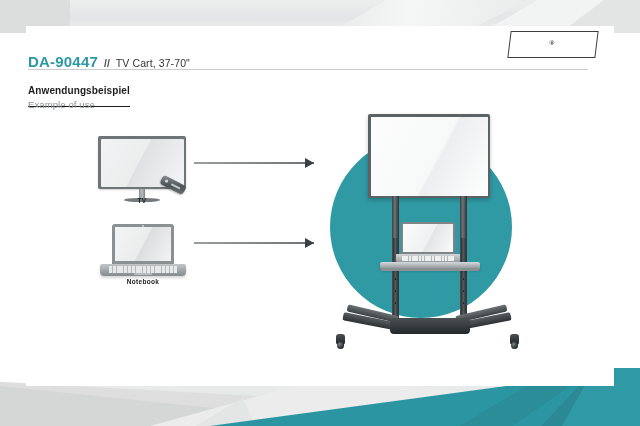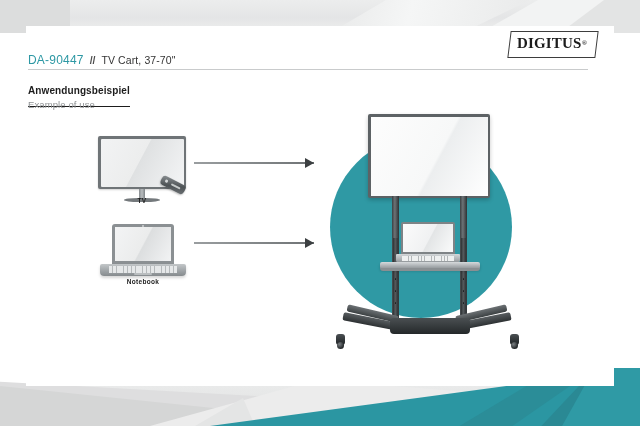--- a/index.html
+++ b/index.html
@@ -56,21 +56,21 @@
     transform:skewX(-7deg);}
   .logo-text{position:absolute;left:0;top:0;width:86px;height:25px;
     display:flex;align-items:center;justify-content:center;
     font-family:"Liberation Serif", serif;font-weight:700;font-size:15px;
     letter-spacing:.2px;color:#1c1c1c;}
   .logo-text sup{font-size:7px;vertical-align:super;line-height:1;}
 
   
   .sku-row{position:absolute;left:28px;top:53px;width:560px;
     display:flex;align-items:baseline;gap:6px;}
-  .sku{font-size:12px;font-weight:400;color:#2d98a4;letter-spacing:.2px;}
+  .sku{font-size:15px;font-weight:700;color:#2d98a4;letter-spacing:.2px;}
   .sku-sep{font-size:10.5px;font-weight:700;color:#4a4a4a;}
   .sku-name{font-size:10.5px;color:#343434;letter-spacing:.1px;}
   .rule{position:absolute;left:28px;top:69px;width:560px;height:1px;background:#c9cbcc;}
 
   
   .sec-de{position:absolute;left:28px;top:85px;font-size:10px;font-weight:700;
     color:#1d1d1d;letter-spacing:.1px;border-bottom:1px solid #1d1d1d;padding-bottom:10px;}
   .sec-en{position:absolute;left:28px;top:99px;font-size:9.5px;color:#8e9193;letter-spacing:.1px;}
   .prod-label{position:absolute;width:100%;text-align:center;
     font-size:6.5px;font-weight:700;color:#1d1d1d;letter-spacing:.3px;}
@@ -203,21 +203,20 @@
   <div class="poly teal-band"></div>
   <div class="poly teal-d1"></div>
   <div class="poly teal-d2"></div>
   <div class="poly teal-d3"></div>
 
   <div class="card"></div>
 
   <div class="logo-box">
     <div class="logo-shape"></div>
     <div class="logo-text">
-      <span>DIGITUS</span>
         <sup>®</sup>
     </div>
   </div>
 
   <div class="sku-row">
     <span class="sku">DA-90447</span>
     <span class="sku-sep">//</span>
     <span class="sku-name">TV Cart, 37-70"</span>
   </div>
   <div class="rule"></div>

